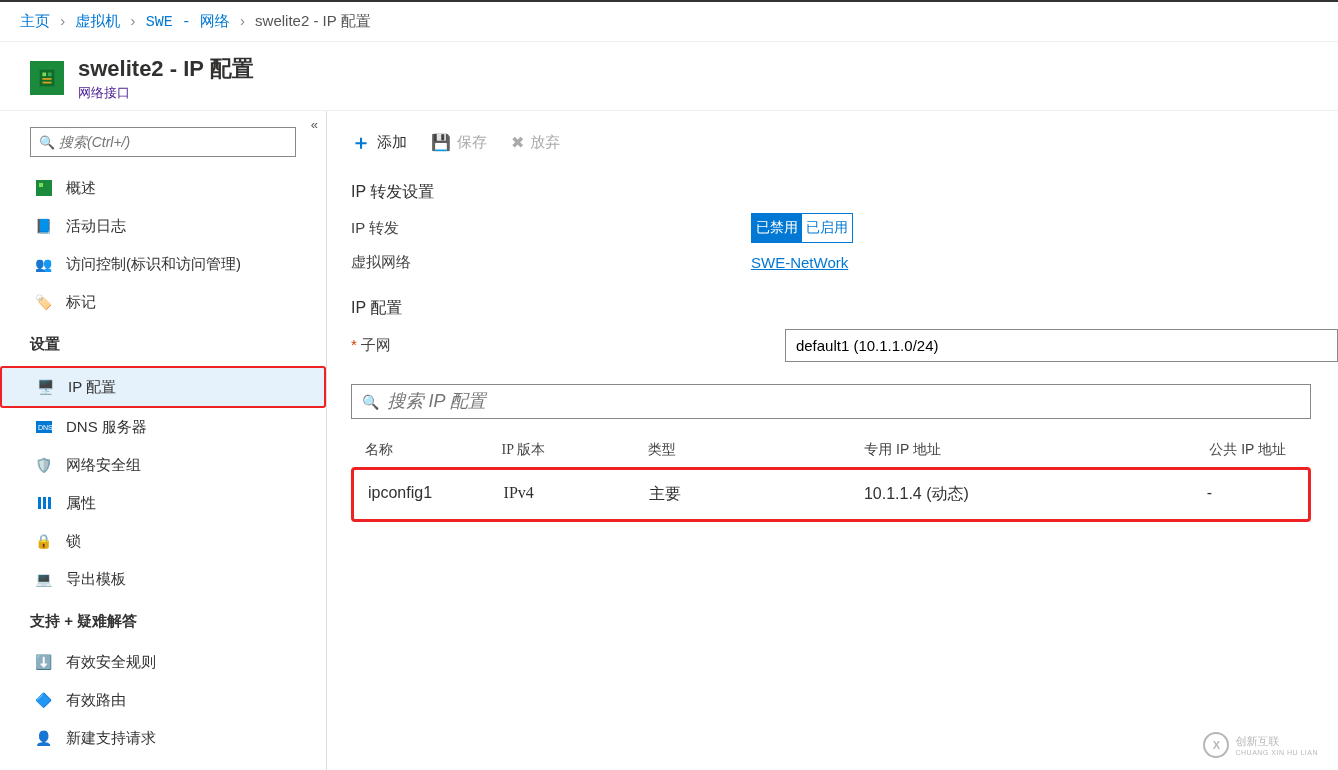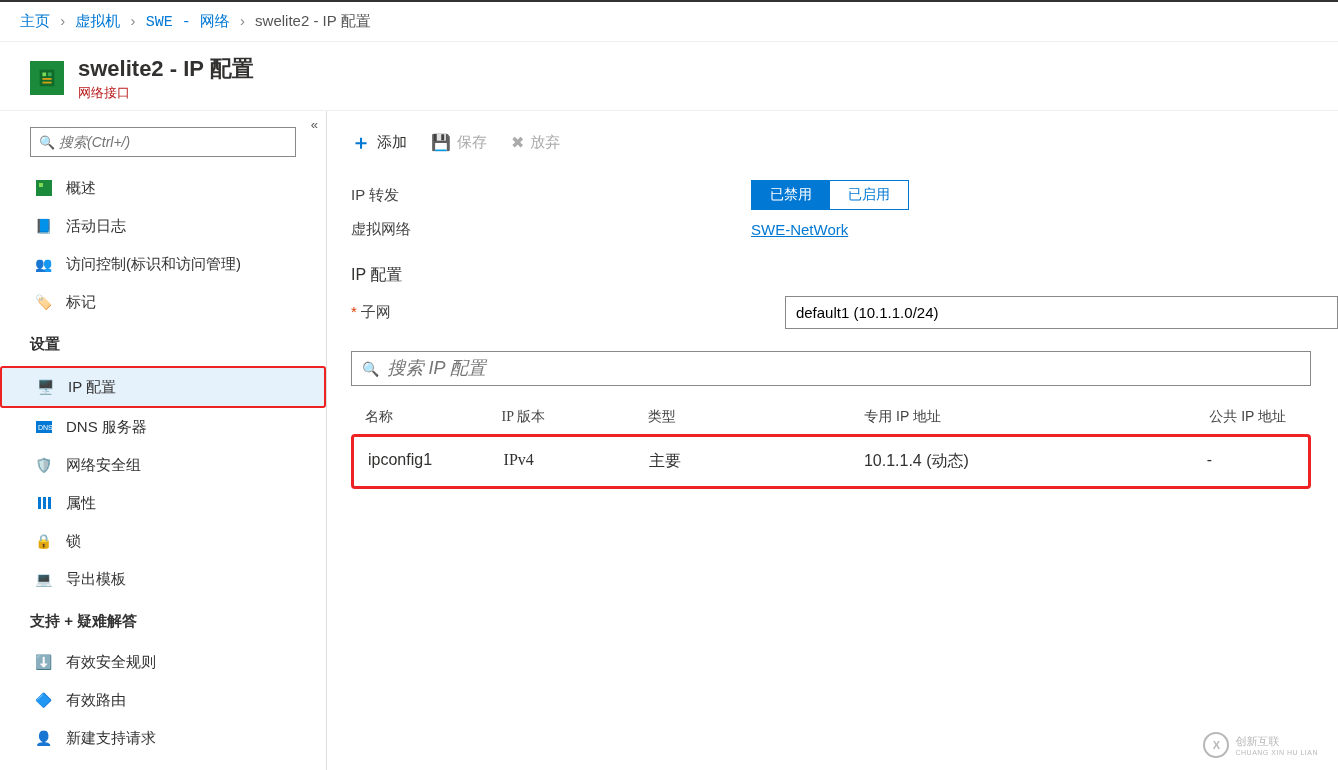--- a/index.html
+++ b/index.html
@@ -6,21 +6,21 @@
 body { background: #fff; color: #323130; font-size: 14px; }
 .top-bar { height: 2px; background: #333; }
 .breadcrumb { padding: 10px 20px; font-size: 15px; border-bottom: 1px solid #eee; }
 .breadcrumb a { color: #0078d4; text-decoration: none; font-family: Liberation Mono, monospace; }
 .breadcrumb .sep { color: #888; margin: 0 6px; }
 .breadcrumb .current { color: #555; }
 .header { display: flex; align-items: center; padding: 12px 20px 8px 30px; border-bottom: 1px solid #eee; }
 .header-icon { width: 34px; height: 34px; background: #1b8a3b; margin-right: 14px; display: flex; align-items: center; justify-content: center; }
 .header-icon svg { width: 22px; height: 22px; }
 .header-text h1 { font-size: 22px; font-weight: 600; }
-.header-text .sub { font-size: 13px; color: #b91c1c; }
+.header-text .sub { font-size: 13px; color: #4c1d95; }
 .layout { display: flex; height: calc(770px - 110px); }
 .sidebar { width: 327px; border-right: 1px solid #ddd; padding: 10px 0; overflow-y: auto; position: relative; }
 .collapse-btn { position: absolute; top: 6px; right: 8px; font-size: 13px; color: #555; cursor: pointer; }
 .search-box { margin: 6px 30px 12px 30px; position: relative; border: 1px solid #888; }
 .search-box input { width: 100%; padding: 6px 8px 6px 28px; border: none; font-size: 14px; font-style: italic; color: #666; outline: none; }
 .search-box .icon { position: absolute; left: 8px; top: 7px; color: #666; font-size: 13px; }
 .nav-item { display: flex; align-items: center; padding: 9px 16px 9px 34px; cursor: pointer; font-size: 15px; color: #333; }
 .nav-item.active { background: #e5f1fb; }
 .nav-item.highlighted { border: 2px solid #e22; border-radius: 3px; }
 .nav-item .nav-icon { width: 20px; height: 20px; margin-right: 12px; display: inline-flex; align-items: center; justify-content: center; font-size: 14px; }
@@ -29,21 +29,21 @@
 .toolbar { display: flex; gap: 24px; padding: 4px 0 14px 0; }
 .tool-btn { display: flex; align-items: center; gap: 6px; cursor: pointer; font-size: 15px; }
 .tool-btn.disabled { color: #aaa; cursor: default; }
 .tool-btn .tool-icon { font-size: 16px; }
 .tool-btn.add .tool-icon { color: #0078d4; font-weight: bold; font-size: 20px; }
 .section-title { font-size: 16px; margin: 12px 0 10px 0; color: #323130; }
 .form-row { display: flex; align-items: center; margin: 10px 0; }
 .form-label { width: 400px; font-size: 15px; color: #444; }
 .req { color: #d83b01; margin-right: 4px; }
 .toggle { display: inline-flex; border: 1px solid #0078d4; }
-.toggle div { padding: 5px 18px; font-size: 14px; cursor: pointer; }
+.toggle div { padding: 5px 4px; font-size: 14px; cursor: pointer; }
 .toggle .on { background: #0078d4; color: #fff; }
 .toggle .off { background: #fff; color: #0078d4; }
 .vnet-link { color: #0078d4; font-size: 15px; }
 .subnet-input { border: 1px solid #888; padding: 7px 10px; font-size: 15px; width: 560px; margin-left: 39px; }
 .ip-search { margin: 22px 0 0 0; border: 1px solid #888; display: flex; align-items: center; padding: 6px 10px; width: 960px; }
 .ip-search .icon { color: #666; margin-right: 8px; }
 .ip-search input { border: none; outline: none; font-style: italic; font-size: 18px; color: #666; flex: 1; }
 .ip-table { margin-top: 14px; width: 960px; }
 .ip-table-head { display: flex; padding: 8px 14px; font-size: 14px; color: #444; }
 .col-name { width: 140px; }
@@ -179,20 +179,21 @@
       <div class="tool-btn disabled">
         <span class="tool-icon">💾</span>
         <span>保存</span>
       </div>
       <div class="tool-btn disabled">
         <span class="tool-icon">✖</span>
         <span>放弃</span>
       </div>
     </div>
 
+    <div class="section-title">IP 转发设置</div>
     <div class="form-row">
       <div class="form-label">IP 转发</div>
       <div class="toggle">
         <div class="on">已禁用</div>
         <div class="off">已启用</div>
       </div>
     </div>
     <div class="form-row">
       <div class="form-label">虚拟网络</div>
       <a href="#" class="vnet-link">SWE-NetWork</a>

